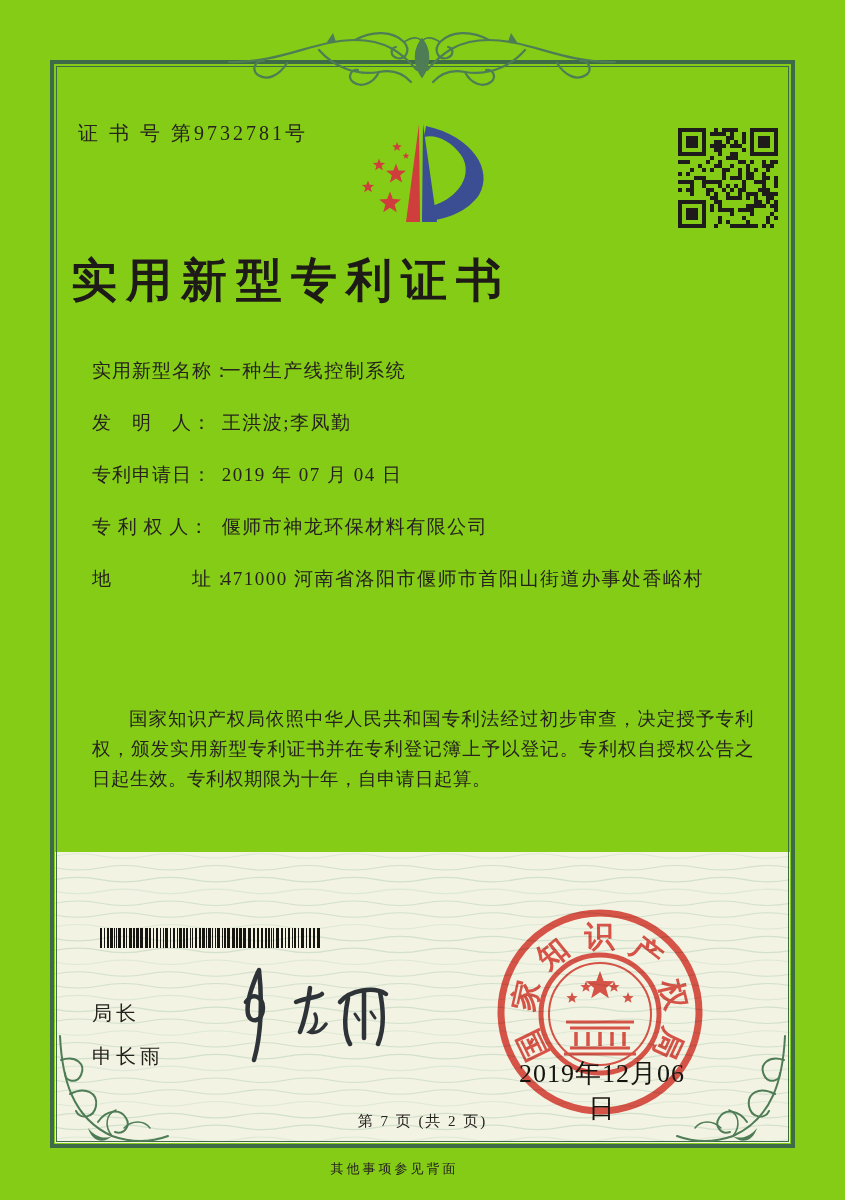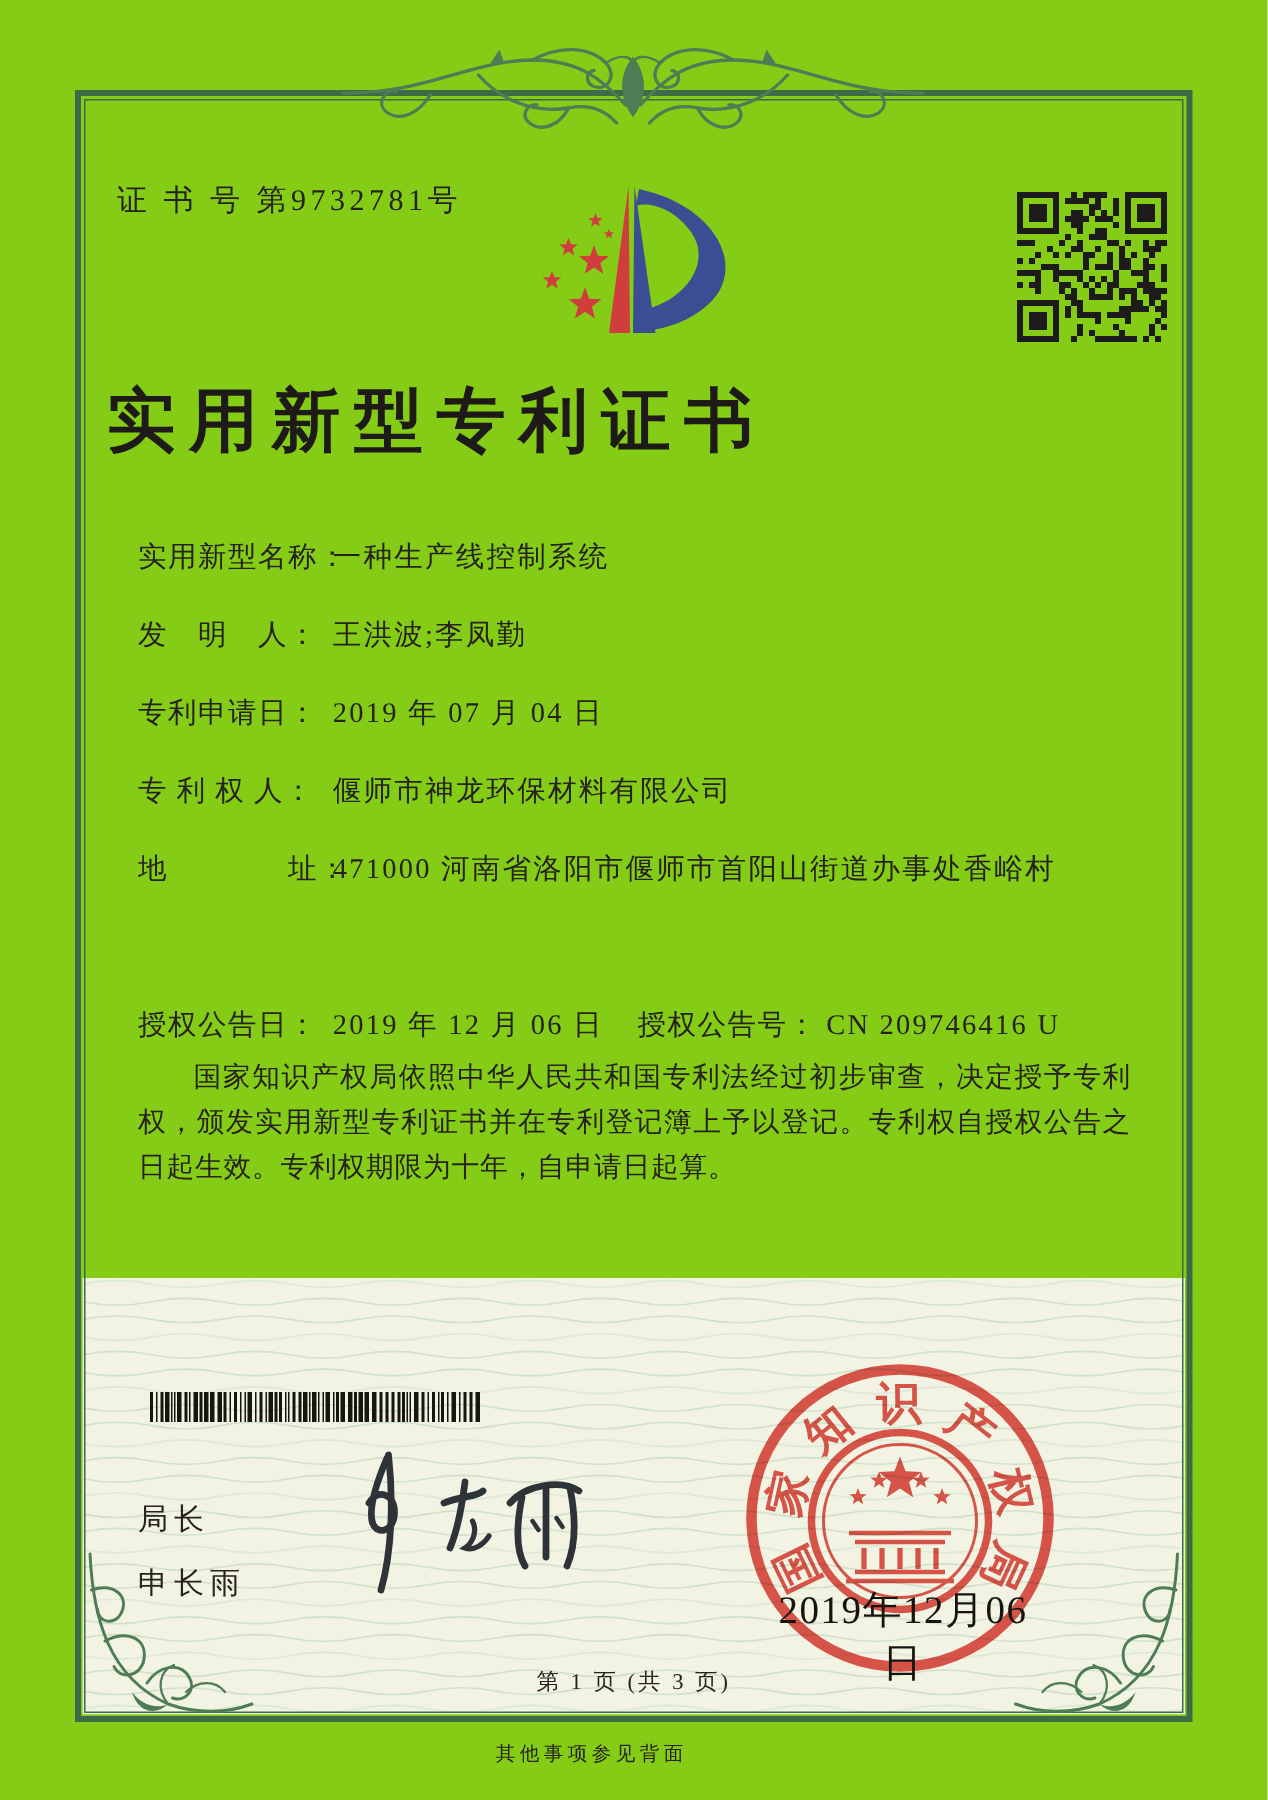--- a/index.html
+++ b/index.html
@@ -364,28 +364,20 @@
     <div class="frow">
       <span class="flabel">专 利 权 人：</span>
       <span class="fvalue">偃师市神龙环保材料有限公司</span>
     </div>
     <div class="frow">
       <span class="flabel">地　　　　址：</span>
       <span class="fvalue">471000 河南省洛阳市偃师市首阳山街道办事处香峪村</span>
     </div>
   </div>
 
-  <div class="auth-row">
-    <span class="flabel">授权公告日：</span>
-    <span class="fvalue">2019 年 12 月 06 日</span>
-    <span class="auth2">
-      <span>授权公告号：</span>
-      <span class="fvalue">CN 209746416 U</span>
-    </span>
-  </div>
 
   <div class="paras">
     <p>国家知识产权局依照中华人民共和国专利法经过初步审查，决定授予专利权，颁发实用新型专利证书并在专利登记簿上予以登记。专利权自授权公告之日起生效。专利权期限为十年，自申请日起算。</p>
   </div>
 
   <svg id="barcode" class="barcode" viewBox="0 0 222 20" preserveAspectRatio="none">
       <rect x="0" y="0" width="2" height="20" fill="#17150f"></rect>
       <rect x="4" y="0" width="1" height="20" fill="#17150f"></rect>
       <rect x="7" y="0" width="2" height="20" fill="#17150f"></rect>
       <rect x="10" y="0" width="3" height="20" fill="#17150f"></rect>
@@ -489,16 +481,16 @@
         <text x="0" y="0" fill="#dd3f36" font-size="30" font-weight="bold" text-anchor="middle" dominant-baseline="central" transform="translate(-74.2,-16.4) rotate(-77.5)">家</text>
         <text x="0" y="0" fill="#dd3f36" font-size="30" font-weight="bold" text-anchor="middle" dominant-baseline="central" transform="translate(-47.8,-59.1) rotate(-39.0)">知</text>
         <text x="0" y="0" fill="#dd3f36" font-size="30" font-weight="bold" text-anchor="middle" dominant-baseline="central" transform="translate(-0.7,-76.0) rotate(-0.5)">识</text>
         <text x="0" y="0" fill="#dd3f36" font-size="30" font-weight="bold" text-anchor="middle" dominant-baseline="central" transform="translate(46.8,-59.9) rotate(38.0)">产</text>
         <text x="0" y="0" fill="#dd3f36" font-size="30" font-weight="bold" text-anchor="middle" dominant-baseline="central" transform="translate(73.9,-17.7) rotate(76.5)">权</text>
         <text x="0" y="0" fill="#dd3f36" font-size="30" font-weight="bold" text-anchor="middle" dominant-baseline="central" transform="translate(68.9,32.1) rotate(115.0)">局</text>
       </g>
   </svg>
   <div class="seal-date">2019年12月06日</div>
 
-  <div class="page-ind">第 1 页 (共 3 页)</div>
+  <div class="page-ind">第 7 页 (共 2 页)</div>
   <div class="back-note">其他事项参见背面</div>
 
 </div>
 
 </body></html>

